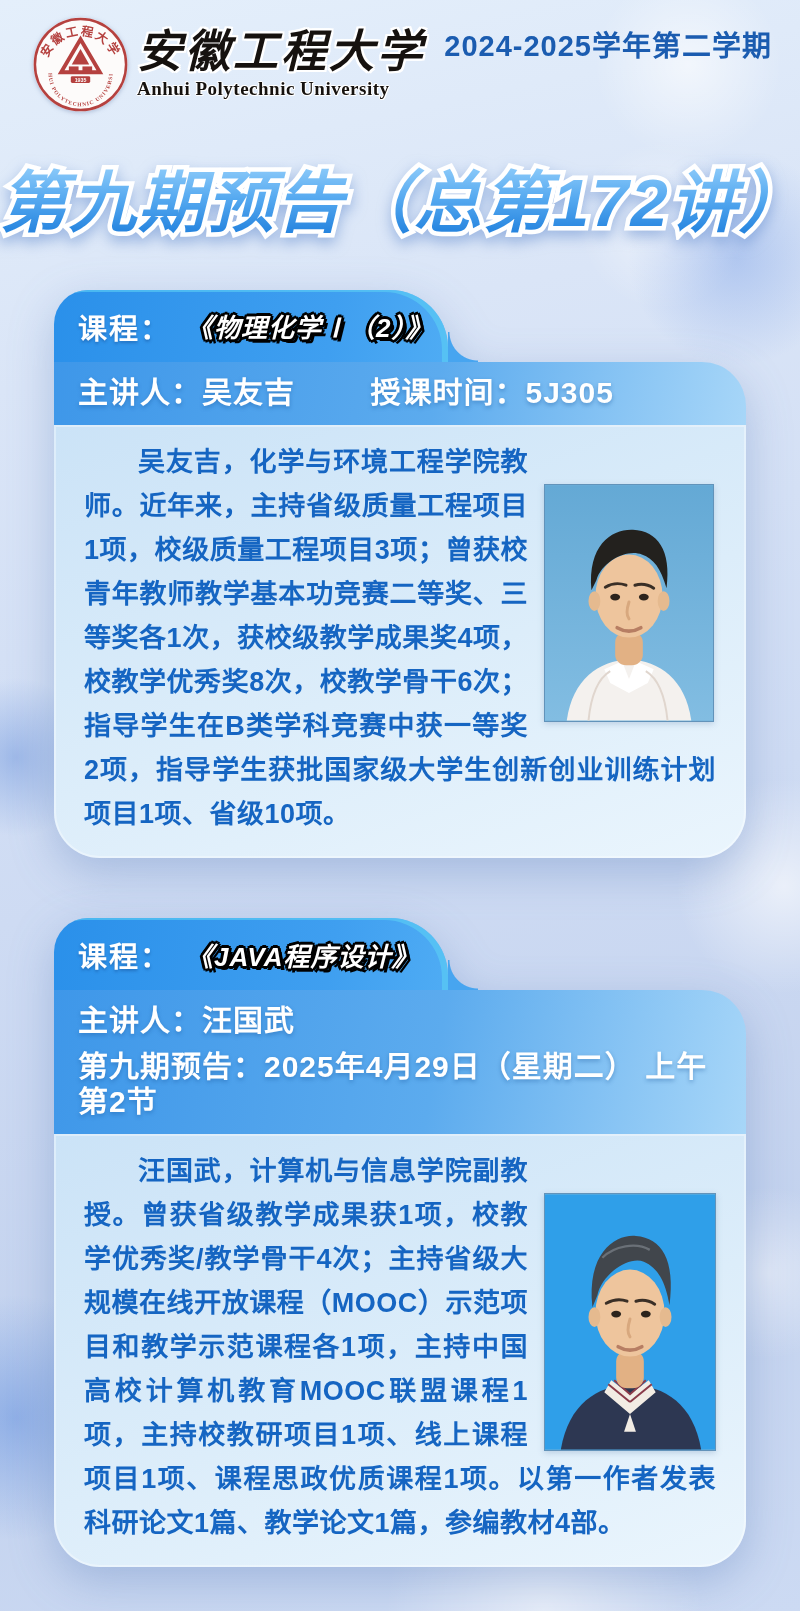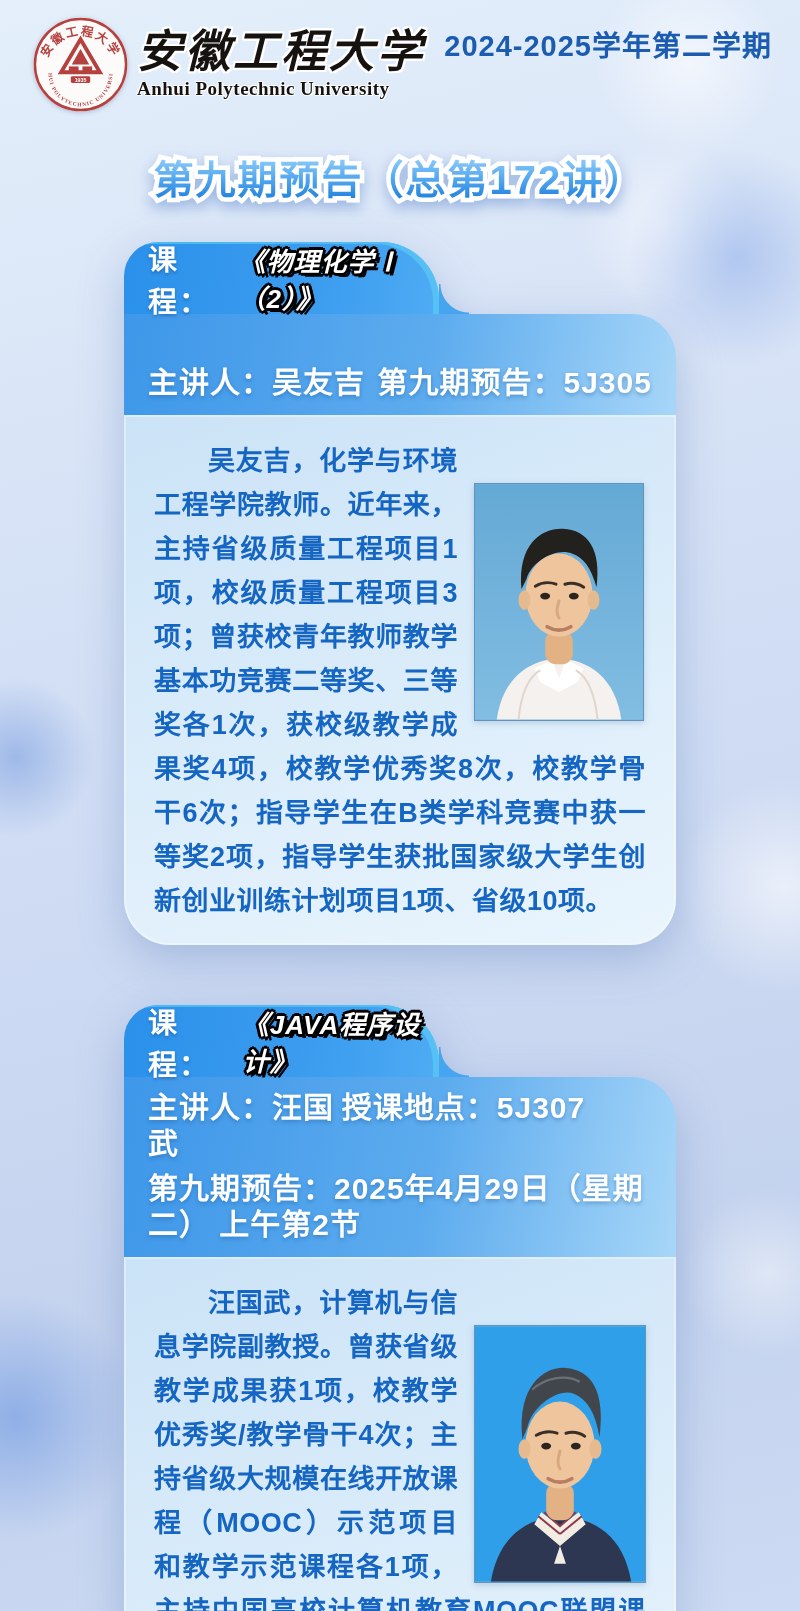--- a/index.html
+++ b/index.html
@@ -44,23 +44,23 @@
     -webkit-text-stroke:9px #ffffff;
     filter:drop-shadow(0 6px 7px rgba(100,140,205,.55));
   }
   .grad-wrap .fill{position:relative;color:#2a8ce0;}
   @supports ((-webkit-background-clip:text) or (background-clip:text)){
     .grad-wrap .fill{
       background:linear-gradient(180deg,#8fccfa 0%,#55a9f0 45%,#1b7cdb 100%);
       -webkit-background-clip:text;background-clip:text;color:transparent;
     }
   }
-  .main-title{margin-top:20px;text-align:center;font-size:40px;font-weight:900;letter-spacing:2px;}
+  .main-title{margin-top:20px;text-align:center;font-size:67px;font-weight:900;letter-spacing:2px;font-style:italic;}
   
-  .card{position:relative;width:552px;margin:36px auto 0;filter:drop-shadow(0 14px 22px rgba(70,110,175,.30));}
+  .card{position:relative;width:692px;margin:36px auto 0;filter:drop-shadow(0 14px 22px rgba(70,110,175,.30));}
   .card2{margin-top:60px;}
   .tab{
     position:relative;width:57%;height:72px;display:flex;align-items:center;padding-left:24px;box-sizing:border-box;
     background:linear-gradient(100deg,#2a90ea 0%,#3f9ff0 70%,#4facf4 100%);
     border-radius:34px 58px 0 0;
     box-shadow:inset -6px 2px 0 rgba(90,205,245,.65);
     z-index:2;
   }
   .tab::after{
     content:"";position:absolute;right:-30px;bottom:0;width:30px;height:30px;
@@ -71,24 +71,24 @@
     margin-left:16px;color:#fff;font-size:26px;font-weight:900;font-style:italic;letter-spacing:1px;
     text-shadow:-3px 0 #000,3px 0 #000,0 -3px #000,0 3px #000,-2px -2px #000,2px -2px #000,-2px 2px #000,2px 2px #000,4px 4px 0 #000;
   }
   .card-header{
     position:relative;box-sizing:border-box;padding:13px 18px 15px 24px;
     background:linear-gradient(100deg,#3e97e9 0%,#5cabee 55%,#a7d6f8 100%);
     border-radius:0 44px 0 0;
   }
   .hdr-row{display:flex;align-items:baseline;color:#fff;font-size:30px;font-weight:900;letter-spacing:1px;text-shadow:0 2px 4px rgba(20,80,150,.4);line-height:1.18;}
   .hdr-row + .hdr-row{margin-top:10px;}
-  .card1 .spk{width:45%;margin-top:38px;}
+  .card1 .spk{width:45%;}
   .card2 .spk{width:38%;}
   .card-body{
-    position:relative;box-sizing:border-box;padding:24px 30px 22px 30px;
+    position:relative;box-sizing:border-box;padding:15px 30px 22px 30px;
     background:linear-gradient(160deg,#cbe3f7 0%,#dcedfa 55%,#eaf5fd 100%);
     border-radius:0 0 46px 46px;
     box-shadow:inset 0 0 0 2px rgba(255,255,255,.35);
   }
   .bio{
     margin:0;color:#1565c2;font-size:27px;font-weight:700;line-height:44px;
     text-align:justify;text-indent:2em;letter-spacing:.5px;
   }
   .photo{float:right;display:block;box-sizing:border-box;border:1px solid rgba(80,105,140,.4);background:#6fb0d9;box-shadow:0 2px 6px rgba(70,110,160,.25);}
   .photo1{width:170px;height:238px;margin:44px 2px 6px 16px;}
@@ -143,21 +143,21 @@
   </h1>
 
   <section class="card card1">
     <div class="tab">
       <span class="tab-label">课程：</span>
       <span class="tab-course">《物理化学Ⅰ（2）》</span>
     </div>
     <div class="card-header">
       <div class="hdr-row">
         <span class="spk">主讲人：吴友吉</span>
-        <span>第九期预告：5J305</span>
+        <span>授课时间：5J305</span>
       </div>
     </div>
     <div class="card-body">
       <p class="bio">
         <span class="photo photo1">
           <svg viewBox="0 0 170 238" aria-hidden="true">
             <defs>
               <linearGradient id="p1bg" x1="0" y1="0" x2="0" y2="1">
                 <stop offset="0" stop-color="#64a9d5"></stop>
                   <stop offset="1" stop-color="#82bde2"></stop>
@@ -185,21 +185,20 @@
   </section>
 
   <section class="card card2">
     <div class="tab">
       <span class="tab-label">课程：</span>
       <span class="tab-course">《JAVA程序设计》</span>
     </div>
     <div class="card-header">
       <div class="hdr-row">
         <span class="spk">主讲人：汪国武</span>
-        <span>授课地点：5J307</span>
       </div>
       <div class="hdr-row">
         <span>第九期预告：2025年4月29日（星期二） 上午第2节</span>
       </div>
     </div>
     <div class="card-body">
       <p class="bio">
         <span class="photo photo2">
           <svg viewBox="0 0 172 258" aria-hidden="true">
             <rect width="172" height="258" fill="#2f9fe9"></rect>

